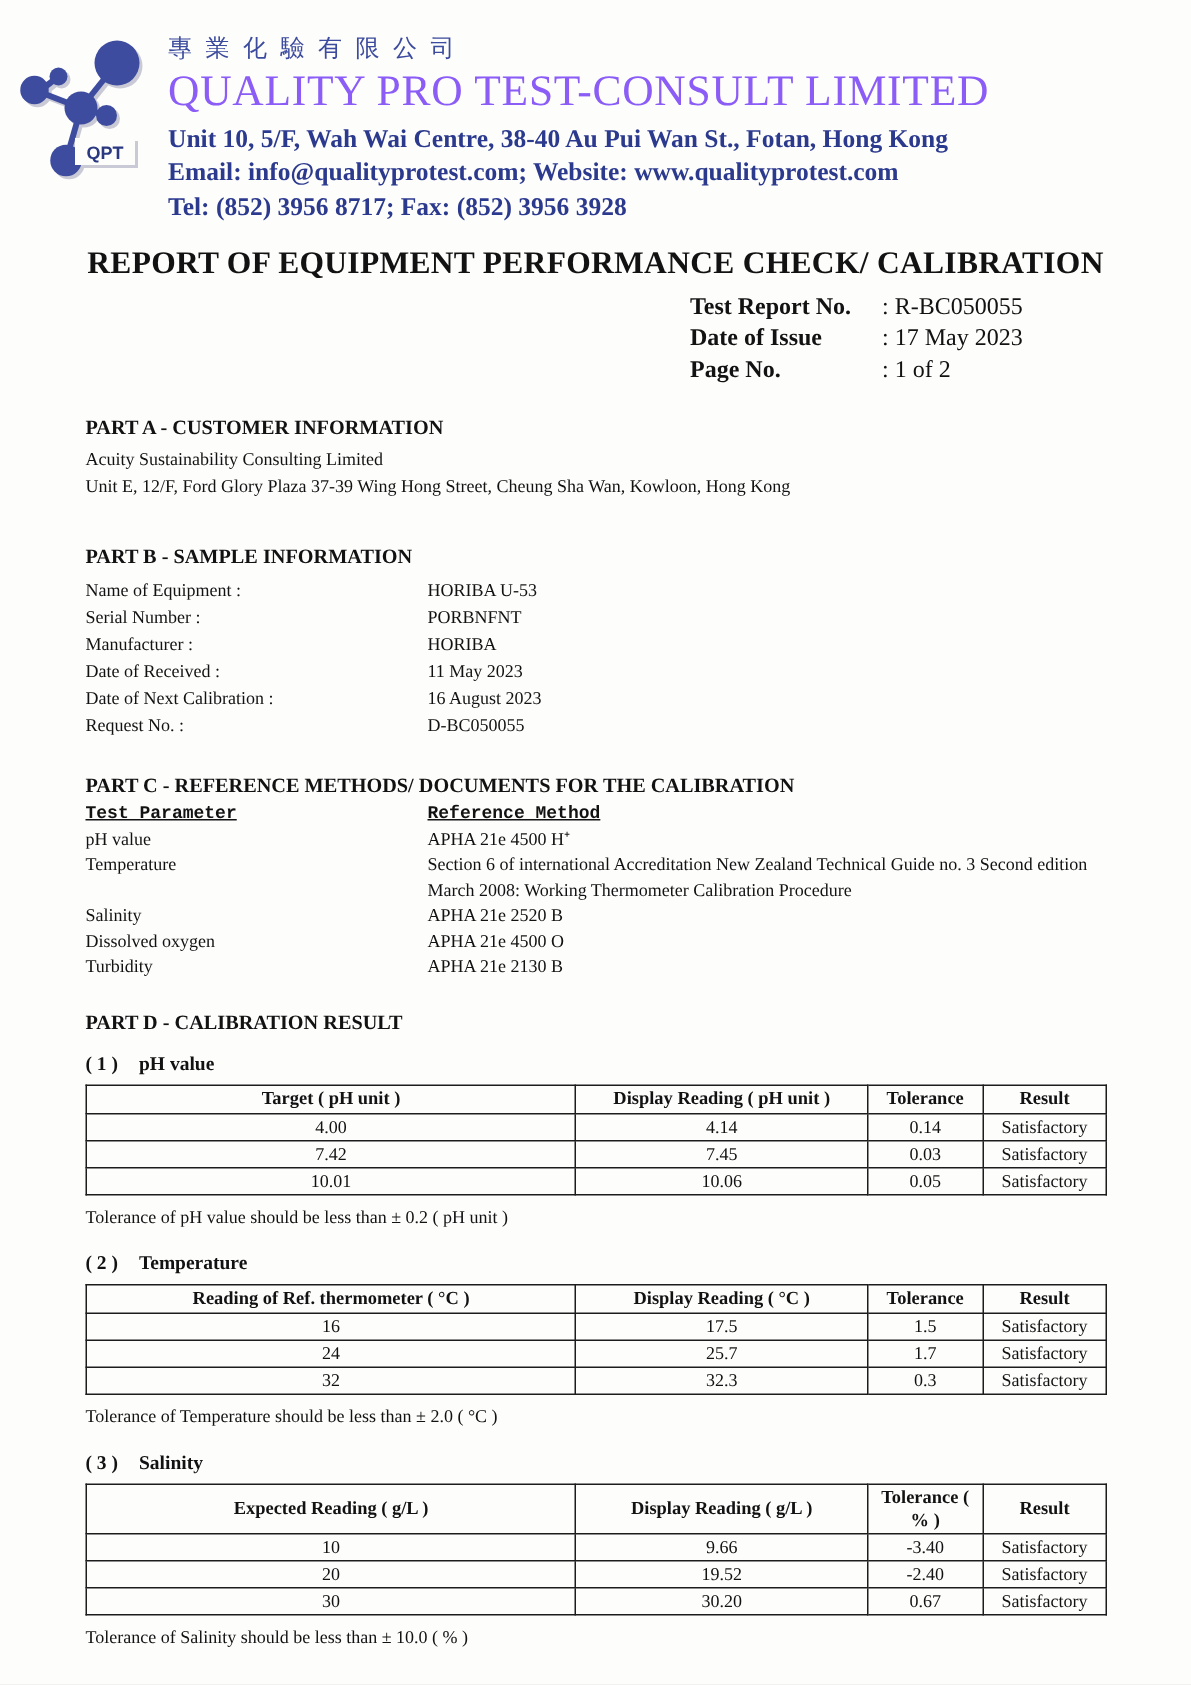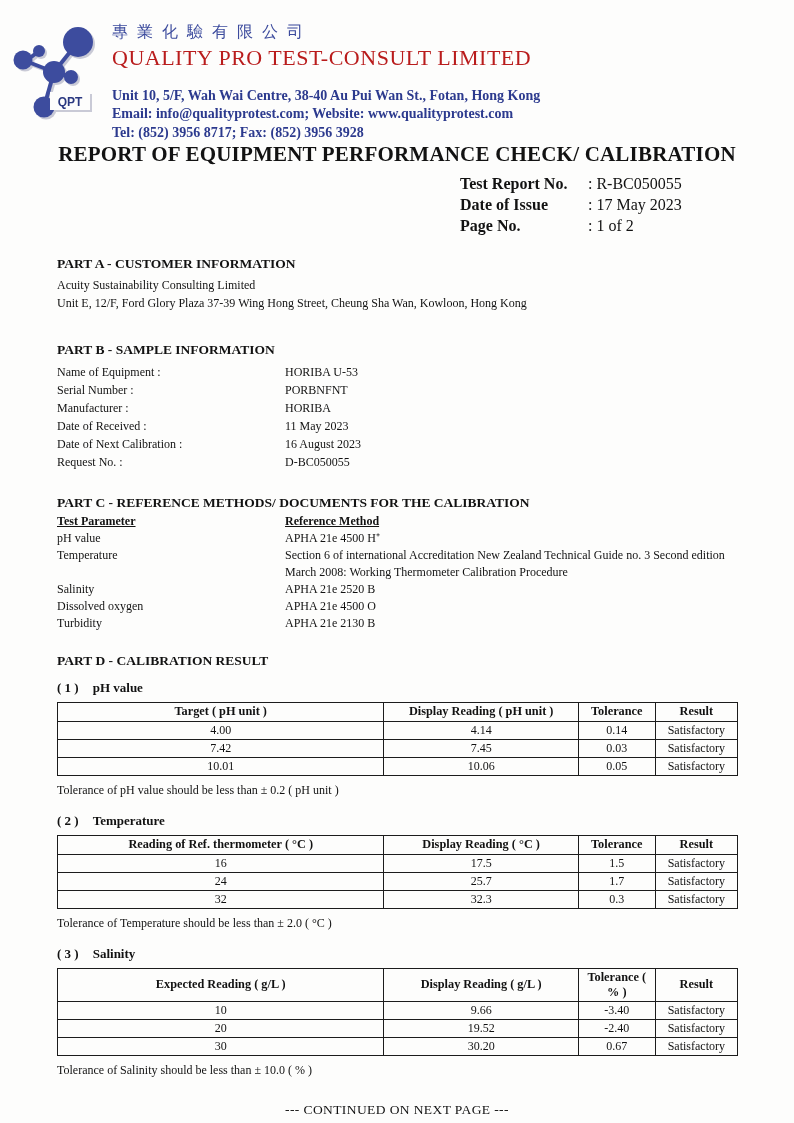--- a/index.html
+++ b/index.html
@@ -7,44 +7,44 @@
   .page {
     width:794px; height:1123px; margin:0 auto; background:#fdfdfc;
     font-family:"Liberation Serif", serif; color:#121212; position:relative;
     overflow:hidden;
   }
   
   .header { display:flex; padding:14px 0 0 8px; }
   .logo-svg { width:96px; height:104px; filter:drop-shadow(2px 2px 0px #c9cad6); flex:0 0 auto; }
   .company { margin-left:8px; padding-top:8px; }
   .company-zh { color:#3c4b9d; font-size:16px; letter-spacing:9px; font-weight:500; }
-  .company-en { color:#b91c1c; font-size:22px; letter-spacing:0.5px; margin-top:2px; }
-  .company-addr { color:#2c3a8e; font-size:14px; font-weight:bold; line-height:1.32; margin-top:16px; }
-  
-  .report-title { text-align:center; font-size:21px; font-weight:bold; margin-top:0; letter-spacing:0.2px; }
+  .company-en { color:#8b5cf6; font-size:29px; letter-spacing:0.5px; margin-top:2px; }
+  .company-addr { color:#2c3a8e; font-size:17px; font-weight:bold; line-height:1.32; margin-top:4px; }
+  
+  .report-title { text-align:center; font-size:21px; font-weight:bold; margin-top:14px; letter-spacing:0.2px; }
   
   .report-info { margin:6px 0 0 460px; font-size:16px; }
   .ri-row { display:flex; line-height:21px; }
   .ri-label { font-weight:bold; width:128px; }
   
   .section { margin:0 57px; }
   .part-heading { font-weight:bold; font-size:13.5px; }
   .body-text { font-size:12px; line-height:18px; }
   .part-a { margin-top:20px; }
   .part-a .part-heading { margin-bottom:4px; }
   .part-b { margin-top:30px; }
   .part-b .part-heading { margin-bottom:6px; }
   .kv-row { display:flex; font-size:12px; line-height:17.9px; }
   .kv-label { width:228px; flex:0 0 auto; }
   .part-c { margin-top:23px; }
   .part-c .part-heading { margin-bottom:2px; }
   .pc-row { display:flex; font-size:12px; line-height:17px; }
   .pc-param { width:228px; flex:0 0 auto; }
   .pc-method { flex:1; }
-  .pc-head { font-weight:bold; text-decoration:underline; }
+  .pc-head { font-weight:bold; text-decoration:underline;font-family:Liberation Mono, monospace; }
   
   .part-d { margin-top:21px; }
   .sub-title { font-weight:bold; font-size:13px; margin:11px 0 6px 0; }
   .sub-num { margin-right:14px; }
   table.cal { border-collapse:collapse; width:681px; table-layout:fixed; }
   table.cal th, table.cal td {
     border:1px solid #1c1c1c; text-align:center; font-size:12px;
     height:18px; padding:1px 4px; font-weight:normal;
   }
   table.cal th { font-weight:bold; font-size:12.3px; height:19px; }

